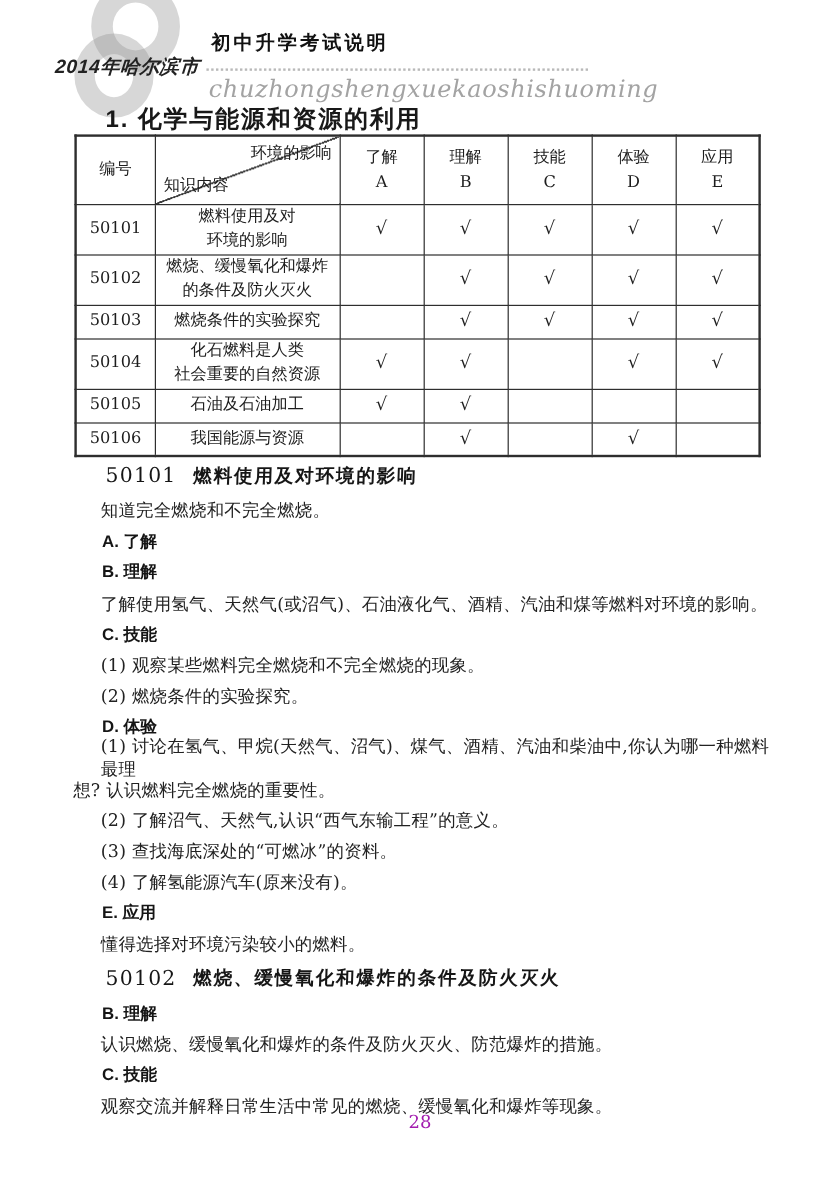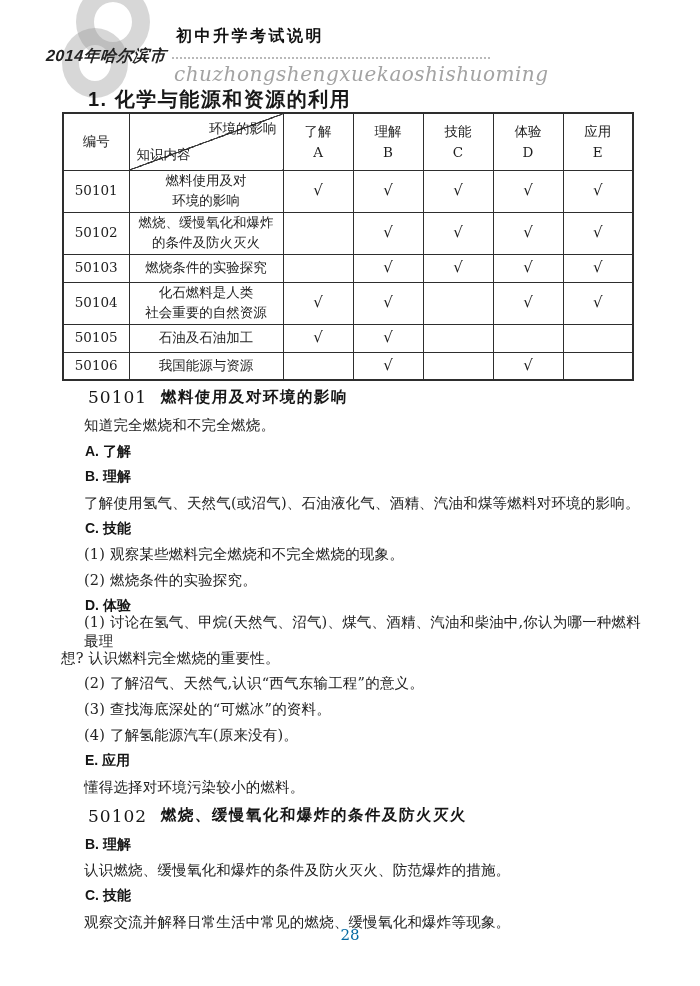--- a/index.html
+++ b/index.html
@@ -59,21 +59,21 @@
   .topic-title{
     font-size:15.5px;font-weight:bold;letter-spacing:1.5px;color:#161616;
     font-family:"DejaVu Serif",serif;transform:skewX(-2deg);
   }
   .line.level span{
     font-family:"Liberation Sans",sans-serif;font-weight:bold;font-size:14px;padding-left:27px;color:#151515;
   }
   .line.text span{font-size:14.5px;padding-left:26px;letter-spacing:0.2px;color:#222;}
   .line.text.outdent span{padding-left:3px;}
   
-  .pageno{position:absolute;left:0;top:926px;width:700px;text-align:center;font-size:15px;color:#0369a1;}
+  .pageno{position:absolute;left:0;top:926px;width:700px;text-align:center;font-size:15px;color:#a21caf;}
 </style>
 </head>
 <body>
 
 <div class="page">
 
   <div class="logo">
     <div class="ring r1"></div>
     <div class="ring r2"></div>
   </div>

